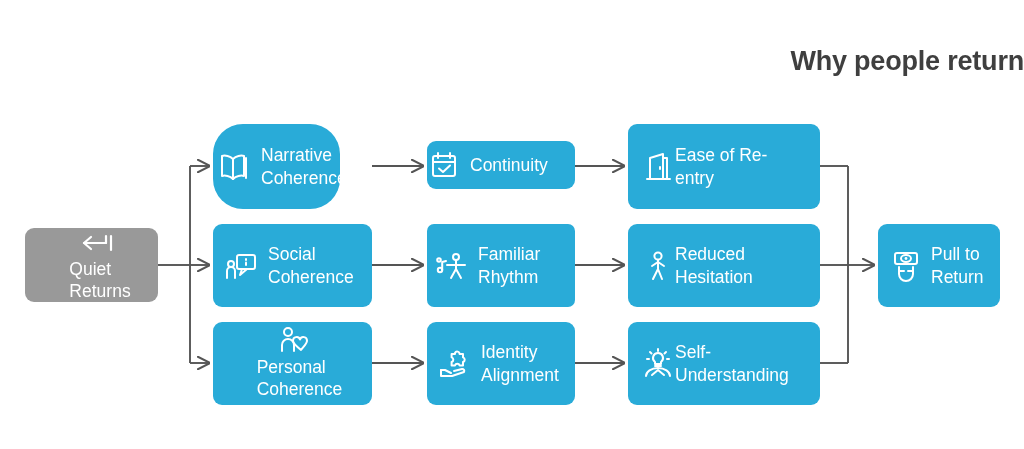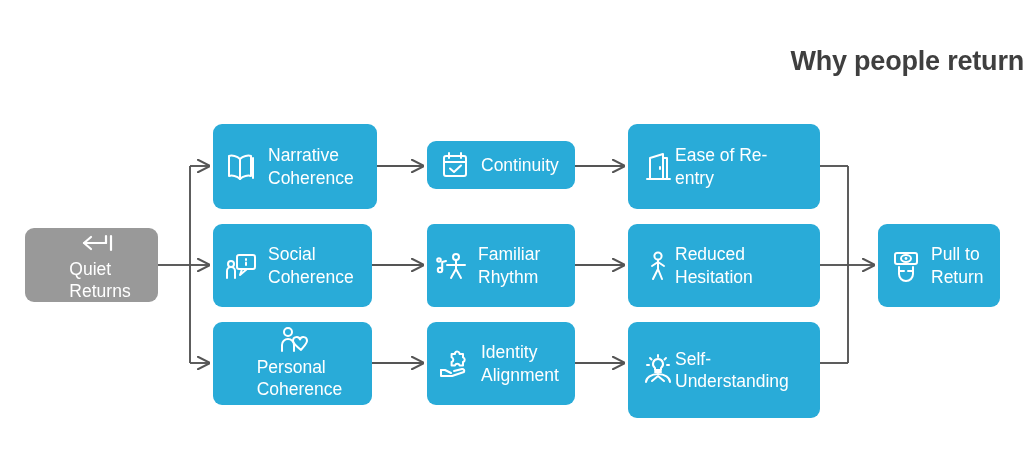--- a/index.html
+++ b/index.html
@@ -59,33 +59,33 @@
     font-size: 17.5px;
     line-height: 1.28;
     white-space: pre-line;
     color: #ffffff;
   }
   
   #n-start   { left:25px;  top:228px; width:133px; height:74px; padding-left:10px;flex-direction:column; }
   #n-start .ico { width:38px; height:30px; }
   #n-start .lbl { margin-left:7px; }
 
-  #n-c1r1 { left:213px; top:124px; width:164px; height:85px; padding-left:11px; }
+  #n-c1r1 { left:213px; top:124px; width:127px; height:85px; padding-left:4px;border-radius:30px; }
   #n-c1r2 { left:213px; top:224px; width:159px; height:83px; padding-left:11px; }
   #n-c1r3 { left:213px; top:322px; width:159px; height:83px; padding-left:4px;flex-direction:column; }
   #n-c1r1 .lbl, #n-c1r2 .lbl, #n-c1r3 .lbl { margin-left:10px; }
 
-  #n-c2r1 { left:427px; top:141px; width:148px; height:48px; padding-left:11px; }
+  #n-c2r1 { left:427px; top:141px; width:148px; height:48px; }
   #n-c2r2 { left:427px; top:224px; width:148px; height:83px; padding-left:8px;border-radius:7px; }
   #n-c2r3 { left:427px; top:322px; width:148px; height:83px; padding-left:11px; }
   #n-c2r1 .lbl, #n-c2r2 .lbl, #n-c2r3 .lbl { margin-left:9px; }
 
   #n-c3r1 { left:628px; top:124px; width:192px; height:85px; padding-left:13px; }
   #n-c3r2 { left:628px; top:224px; width:192px; height:83px; padding-left:13px; }
-  #n-c3r3 { left:628px; top:322px; width:192px; height:96px; padding-left:13px; }
+  #n-c3r3 { left:628px; top:322px; width:192px; height:83px; padding-left:13px; }
   #n-c3r1 .lbl, #n-c3r2 .lbl, #n-c3r3 .lbl { }
 
   #n-end { left:878px; top:224px; width:122px; height:83px; padding-left:11px; }
   #n-end .lbl { margin-left:8px; }
 </style>
 </head>
 <body>
 
 <div id="canvas">
 

